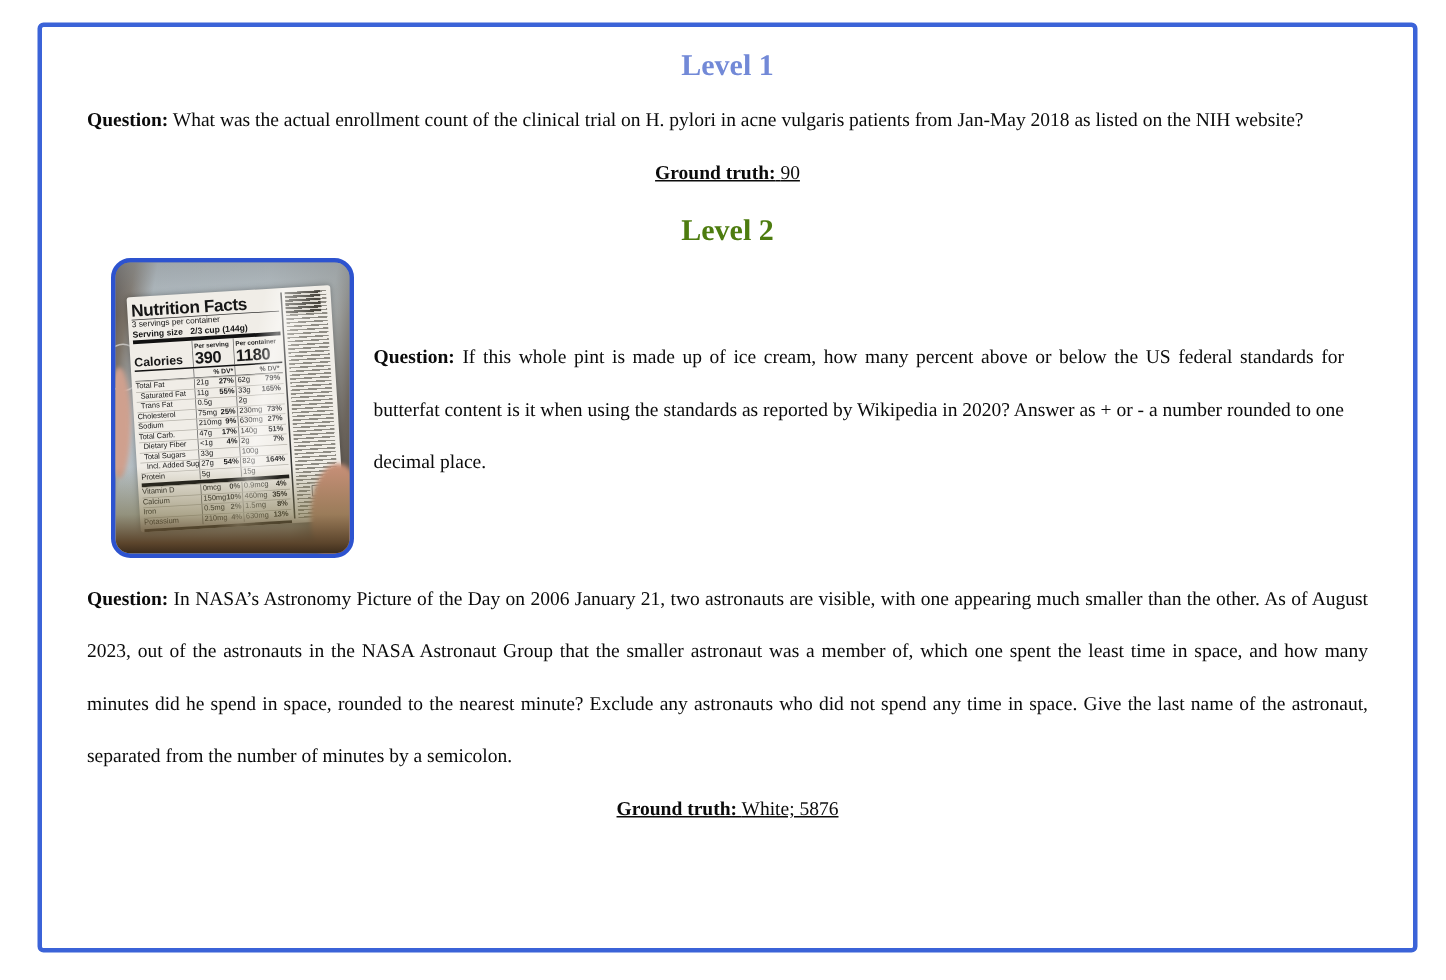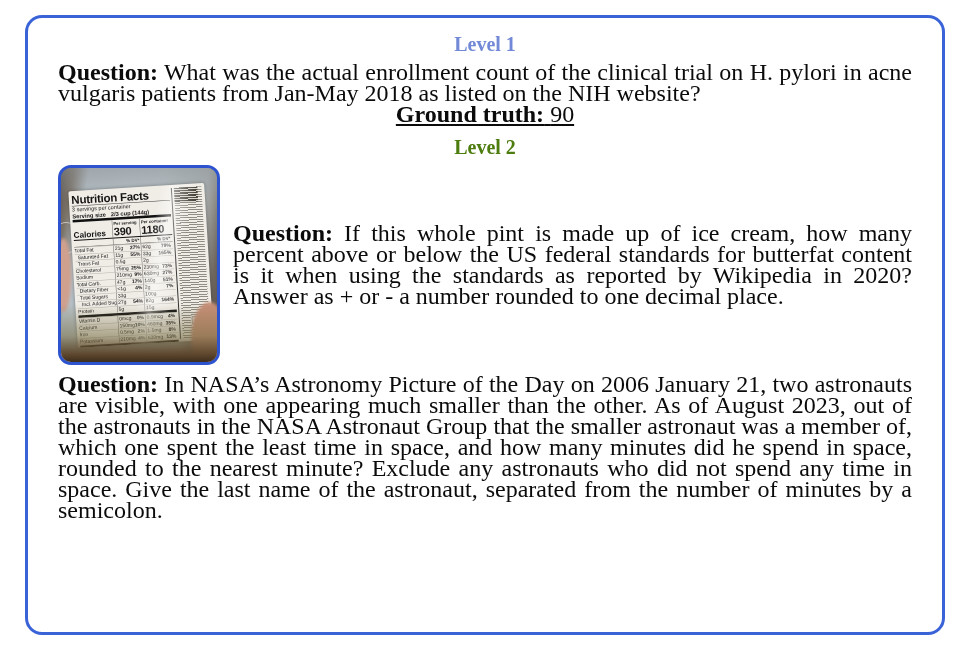--- a/index.html
+++ b/index.html
@@ -1,25 +1,25 @@
 <!DOCTYPE html>
 <html><head>
 <meta charset="utf-8">
 <style>
   html,body{margin:0;padding:0;background:#ffffff;width:964px;height:653px;overflow:hidden;
     font-family:"Liberation Serif","DejaVu Serif",serif;color:#0b0b0b;}
   .frame{position:absolute;left:25px;top:15px;width:920px;height:620px;box-sizing:border-box;
-    border:3.5px solid #3b63d8;border-radius:17px;padding:13px 30px 8px;background:#fff;}
+    border:3.5px solid #3b63d8;border-radius:4px;padding:13px 30px 8px;background:#fff;}
   .level{text-align:center;font-weight:bold;font-size:20px;line-height:26px;margin:0 0 5px;}
   .lvl-mt{margin-top:9px;}
-  .para{font-size:24px;line-height:21px;margin:0;text-align:justify;}
+  .para{font-size:13px;line-height:35px;margin:0;text-align:justify;}
   .para b{font-weight:bold;}
   .block{margin-bottom:9px;}
   .gt-line{text-align:center;text-decoration:underline;}
-  .l2row{display:flex;align-items:center;gap:13px;margin:5px 0 9px;}
+  .l2row{display:flex;align-items:center;gap:13px;margin:5px 16px 9px;}
   .q2col{flex:1;min-width:0;}
 
   
   .photo{position:relative;flex:none;width:162px;height:200px;box-sizing:border-box;
     border:3px solid #2d53cf;border-radius:13px;overflow:hidden;background:#8a8f96;}
   .ph-base{position:absolute;inset:0;
     background:linear-gradient(100deg,#58504a 0%,#7d7469 7%,#b6c0c6 15%,#bdc7cc 55%,#aeb4b4 78%,#6e675f 90%,#4e463e 100%);}
   .ph-top{position:absolute;left:0;top:0;right:0;height:18%;
     background:linear-gradient(180deg,rgba(140,146,150,.55) 0%,rgba(180,192,198,0) 100%);}
   .ph-bottom{position:absolute;left:0;right:0;bottom:0;height:30%;
@@ -299,15 +299,16 @@
       <div class="ph-bottom"></div>
     </div>
 
     <div class="q2col">
       <p class="para"><b>Question:</b> <span>If this whole pint is made up of ice cream, how many percent above or below the US federal standards for butterfat content is it when using the standards as reported by Wikipedia in 2020? Answer as + or - a number rounded to one decimal place.</span></p>
     </div>
   </div>
 
   <div class="block">
     <p class="para"><b>Question:</b> <span>In NASA’s Astronomy Picture of the Day on 2006 January 21, two astronauts are visible, with one appearing much smaller than the other. As of August 2023, out of the astronauts in the NASA Astronaut Group that the smaller astronaut was a member of, which one spent the least time in space, and how many minutes did he spend in space, rounded to the nearest minute? Exclude any astronauts who did not spend any time in space. Give the last name of the astronaut, separated from the number of minutes by a semicolon.</span></p>
+    <p class="para gt-line"><b>Ground truth:</b> <span>White; 5876</span></p>
   </div>
 
 </div>
 
 </body></html>

